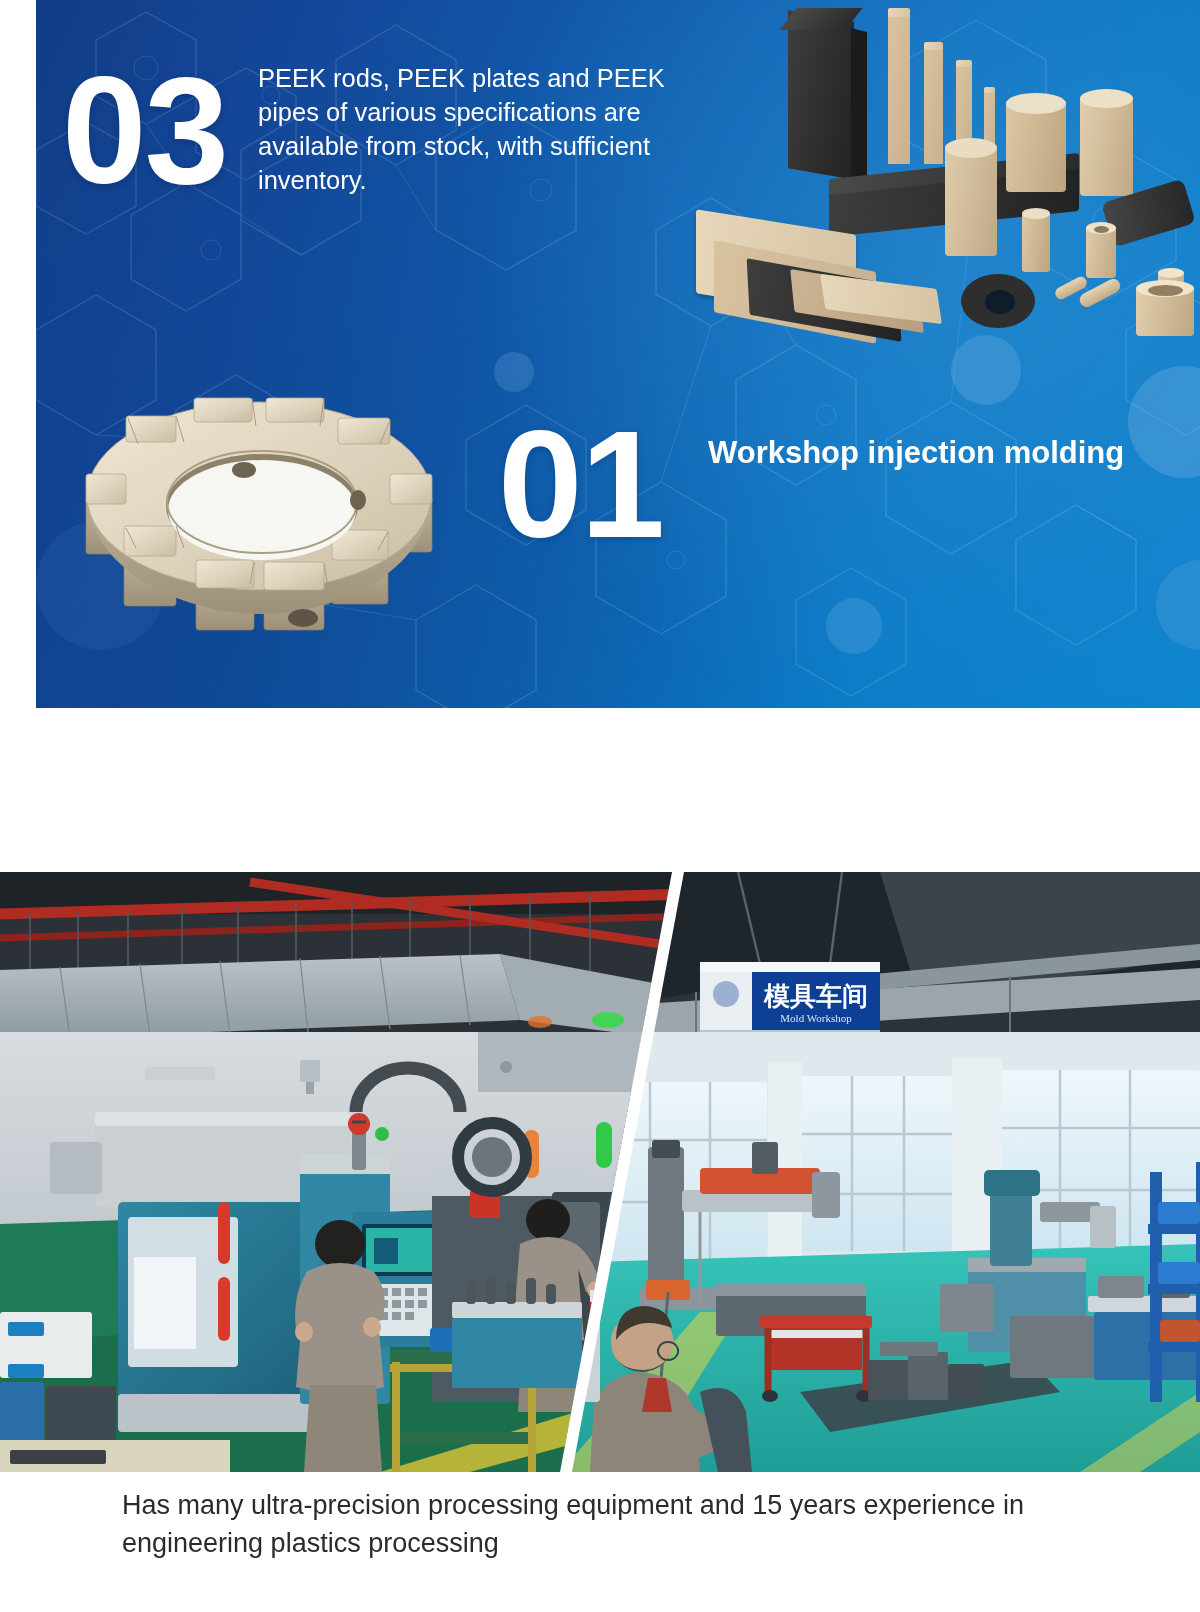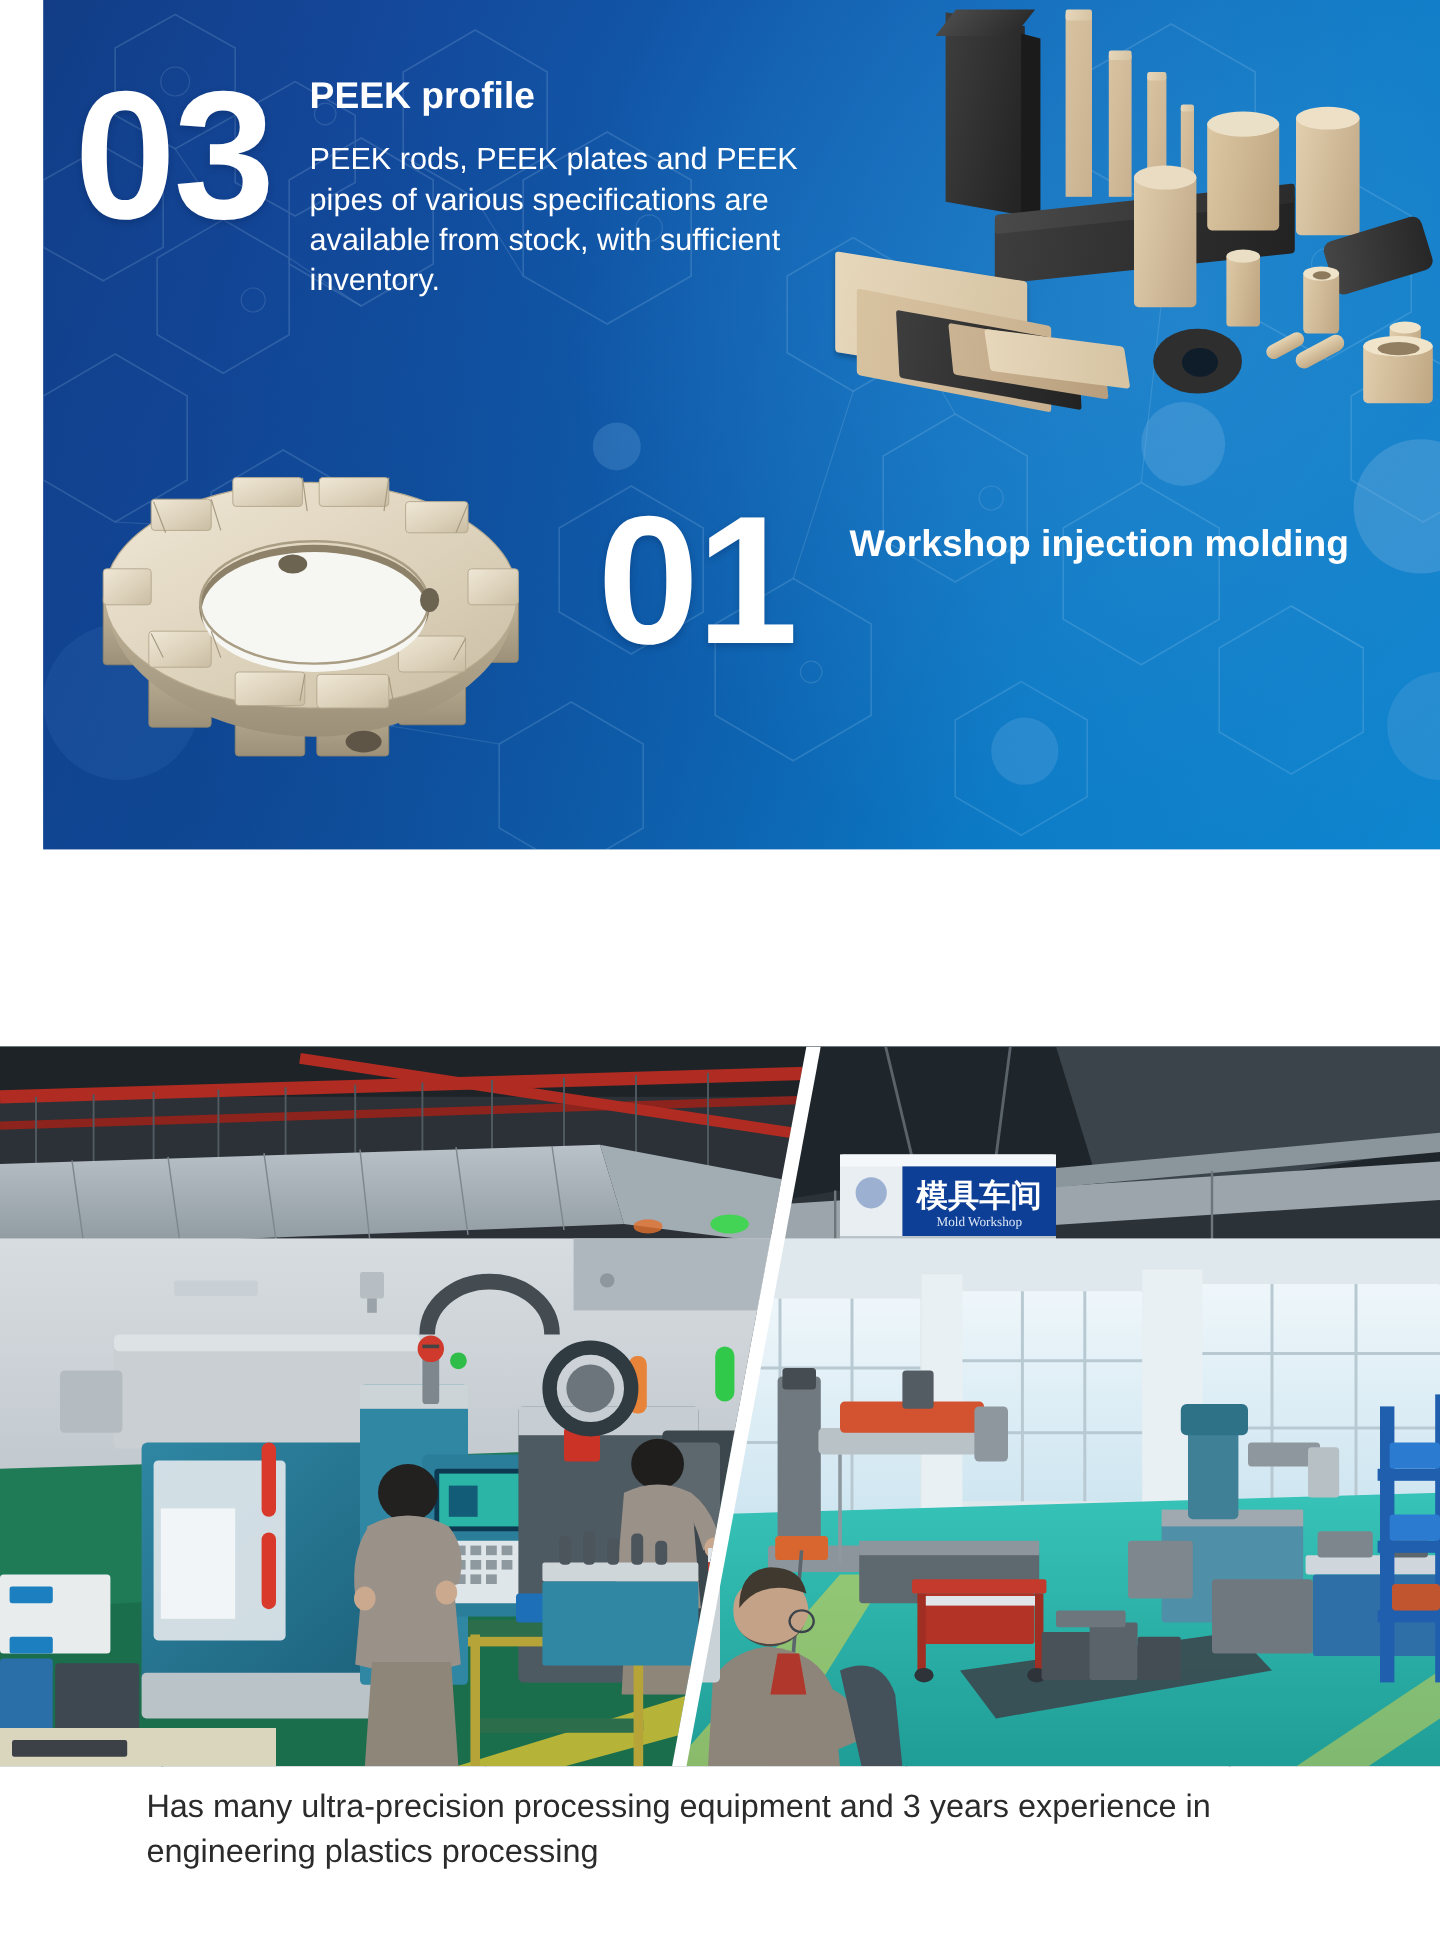--- a/index.html
+++ b/index.html
@@ -229,21 +229,20 @@
         <g stroke="#a79b82" stroke-width="1" fill="none">
           <path d="M62,40 L72,66 M110,38 L118,64 M186,20 L190,48 M258,20 L254,48 M324,42 L314,66 M60,150 L70,170 M110,148 L118,170 M188,184 L184,206 M258,186 L262,208 M322,154 L312,172"></path>
         </g>
       </svg>
     </div>
 
     <div class="num-block" id="s03-num">
       <div class="num">03</div>
     </div>
     <div id="s03-txt">
-      <div class="head">PEEK profile</div>
       <div class="body-txt">PEEK rods, PEEK plates and PEEK pipes of various specifications are available from stock, with sufficient inventory.</div>
     </div>
 
     <div class="num-block" id="s04-num">
       <div class="num">01</div>
     </div>
     <div id="s04-txt">
       <div class="head">Workshop injection molding</div>
     </div>
   </div>
@@ -541,16 +540,16 @@
         <rect x="520" y="300" width="80" height="230" rx="4" fill="#c9d2d7"></rect>
         <rect x="520" y="300" width="80" height="18" fill="#e5ebee"></rect>
         <rect x="528" y="330" width="60" height="110" rx="3" fill="#2f87a3"></rect>
       </svg>
     </div>
 
     <div class="wsplit"></div>
   </div>
 
   <div class="caption">
-    <p>Has many ultra-precision processing equipment and 3 years experience in engineering plastics processing</p>
+    <p>Has many ultra-precision processing equipment and 15 years experience in engineering plastics processing</p>
   </div>
 
 </div>
 
 </body></html>

